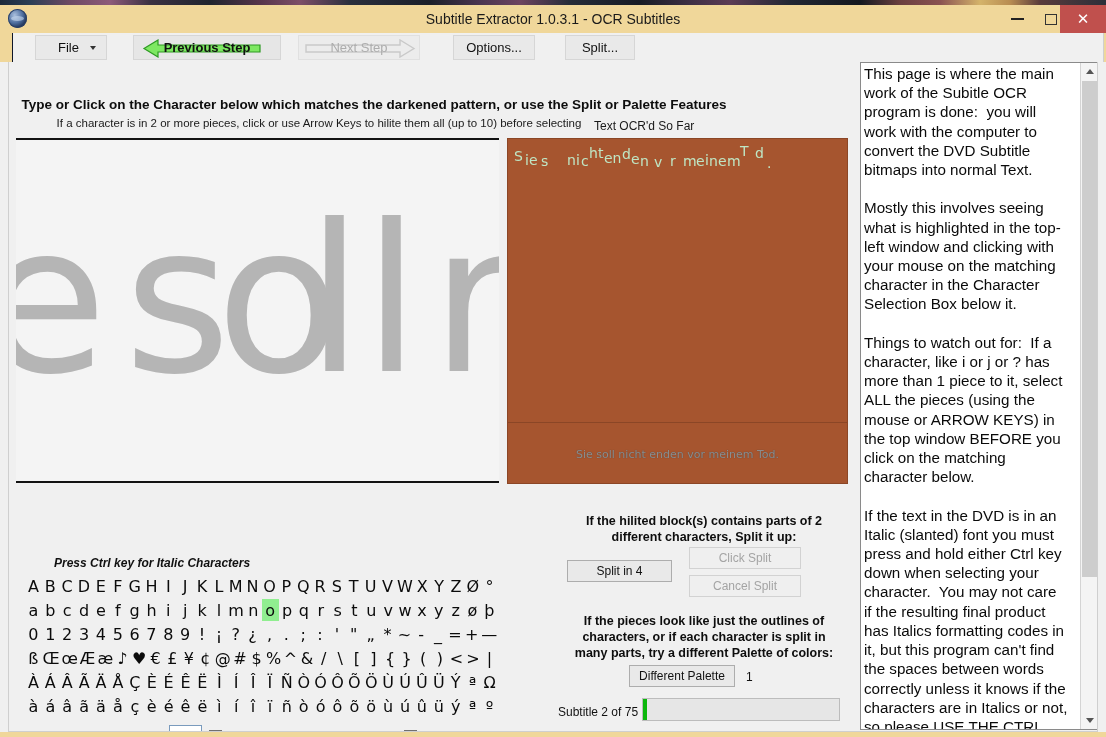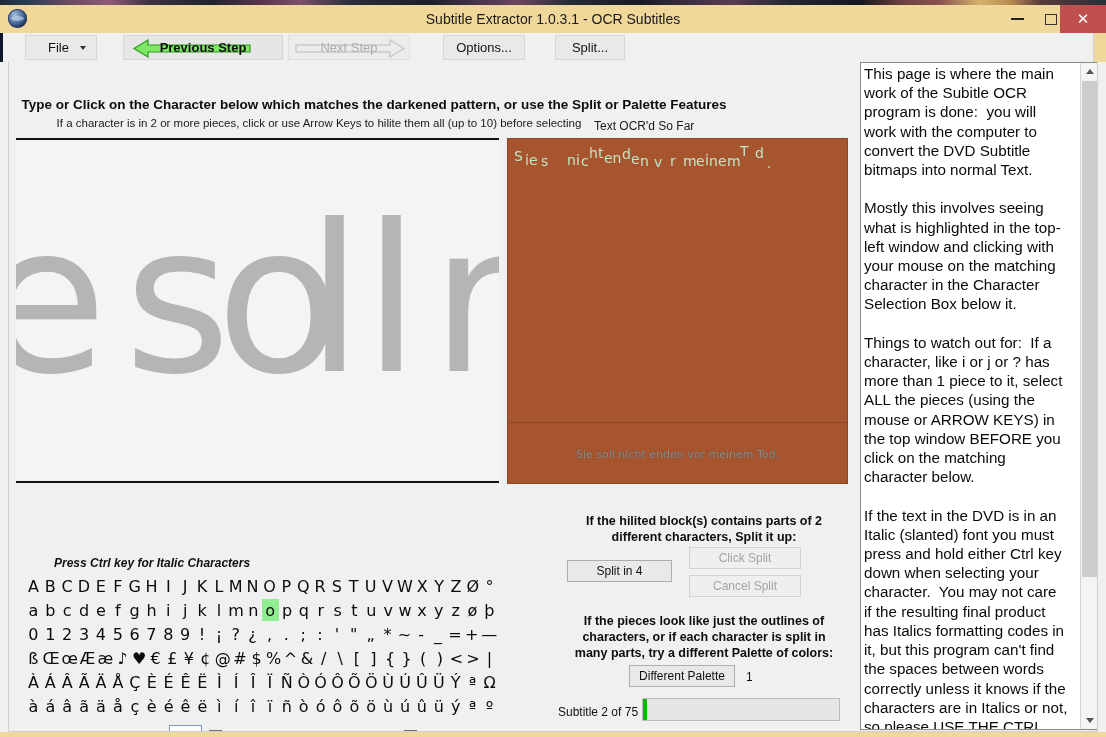--- a/index.html
+++ b/index.html
@@ -71,41 +71,41 @@
   }
   .glyph-min { display:block; width:13px; height:2px; background:#222; }
   .glyph-max { display:block; width:12px; height:11px; border:1.6px solid #333; box-sizing:border-box; }
 
   
   .toolbar {
     position: absolute; left: 0; top: 33px; width: 1106px; height: 29px;
     background: #f0d79a;
   }
   .tb-inner {
-    position: absolute; left: 0; top: 0; width: 1090px; height: 29px;
+    position: absolute; left: 12px; top: 0; width: 1090px; height: 29px;
     background: #f0f0f0;
-    border-left: 3px solid #0f172a;
+    border-left: 1px solid #0f172a;
     border-right: 1px solid #cfcfcf;
   }
   .tbbtn {
     position: absolute; top: 2px; height: 25px;
     background: #e9e9e9;
     border: 1px solid #d6d6d6;
     box-sizing: border-box;
     font-size: 13px; color: #111;
     display: flex; align-items: center; justify-content: center;
     font-family: "Liberation Sans", sans-serif;
   }
   .tb-file   { left: 22px;  width: 72px; justify-content: flex-start; padding-left: 22px; }
   .tb-file .caret {
     position: absolute; right: 10px; top: 10px;
     width: 0; height: 0; border-left: 3.5px solid transparent;
     border-right: 3.5px solid transparent; border-top: 4px solid #333;
   }
-  .tb-prev   { left: 120px; width: 160px; background: #e6e6e6; }
+  .tb-prev   { left: 120px; width: 148px; background: #e6e6e6; }
   .tb-next   { left: 285px; width: 122px; background: #ececec; color: #adadad; border-color:#e0e0e0; }
   .tb-opt    { left: 440px; width: 82px;  }
   .tb-about  { left: 552px; width: 70px;  }
 
   
   .arrow-green {
     position: absolute; left: 8px; top: 3px; width: 120px; height: 19px;
     pointer-events: none;
   }
   .arrow-gray {

